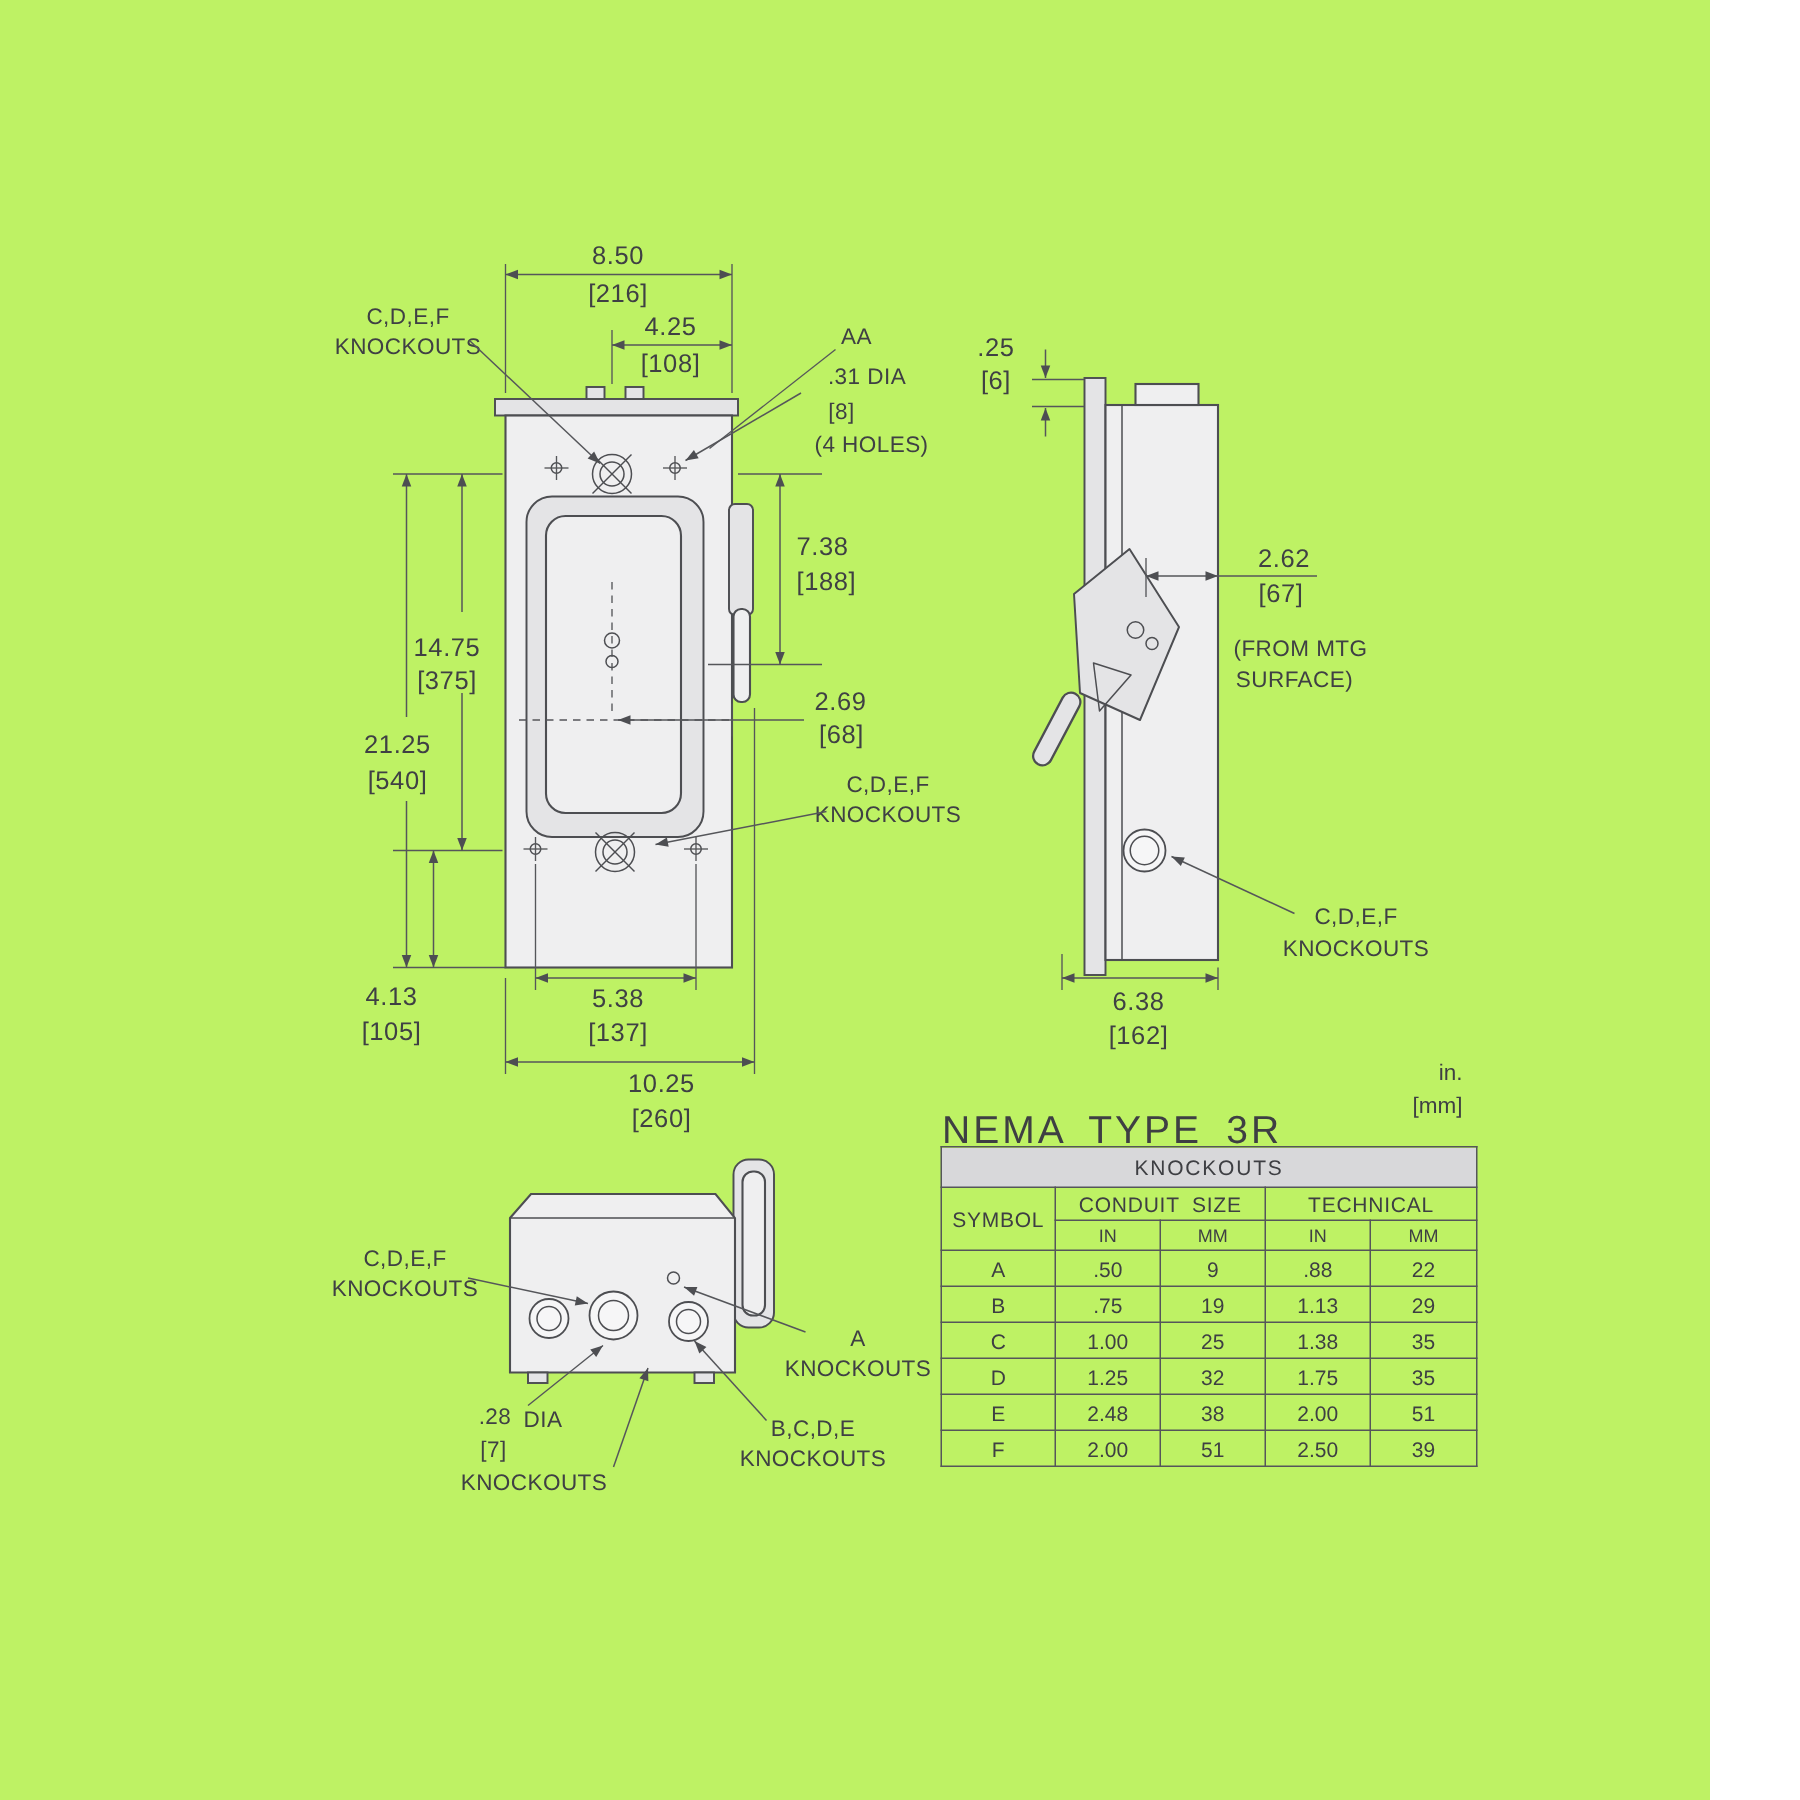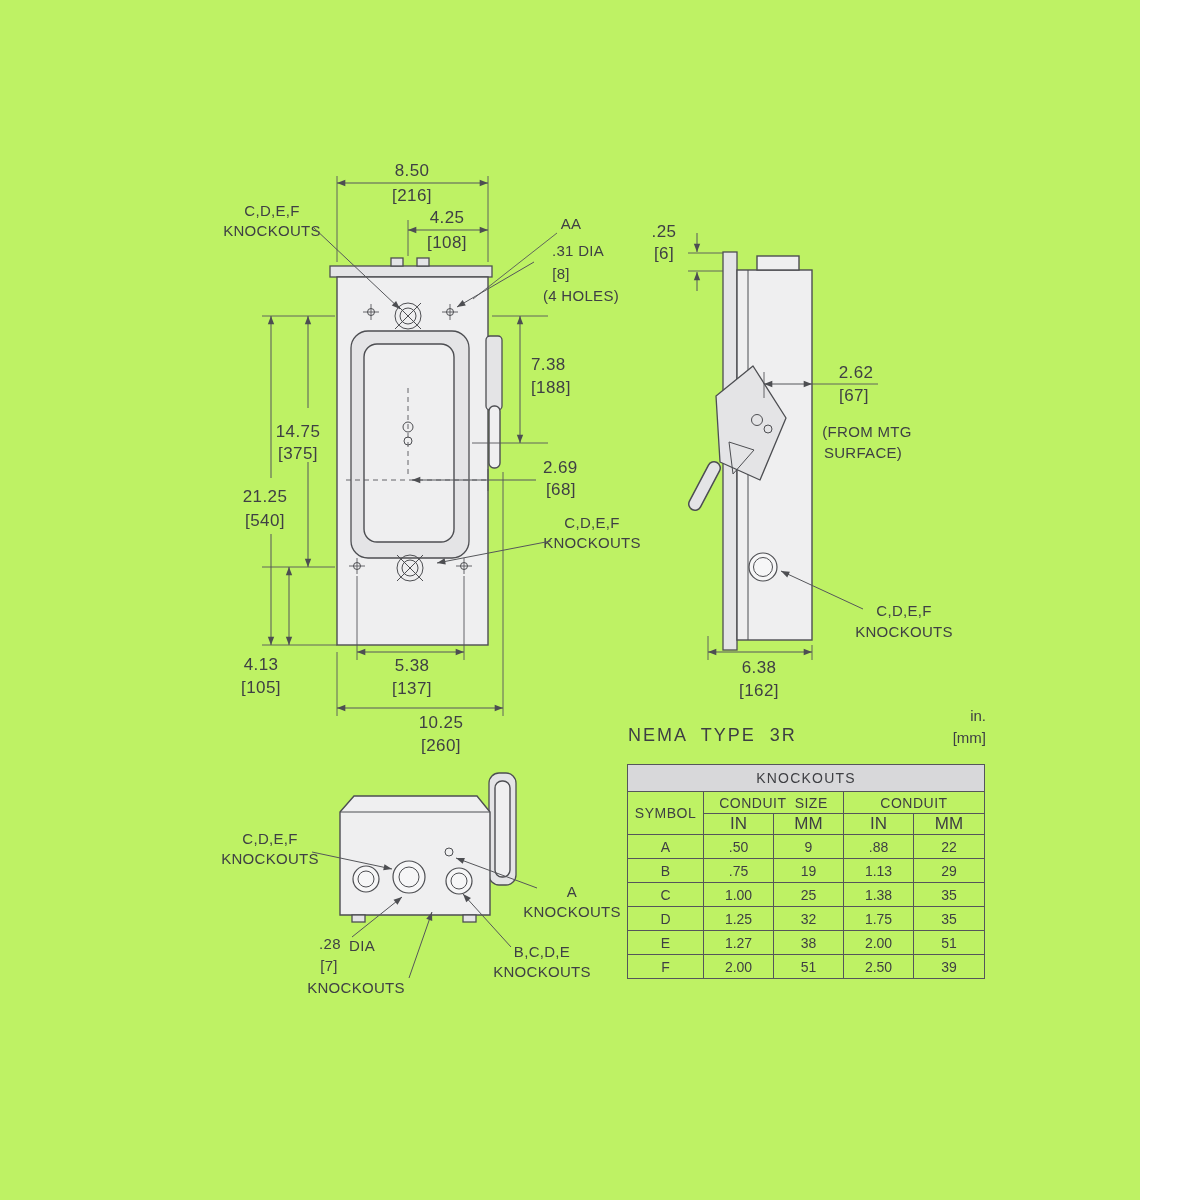--- a/index.html
+++ b/index.html
@@ -11,31 +11,31 @@
   .tl { font-size:15px; text-anchor:middle; letter-spacing:0.3px; }
   .ta { text-anchor:start; }
   .s2  { fill:none; stroke:#4d4e52; stroke-width:1; }
   .dim { fill:none; stroke:#55565a; stroke-width:1; }
   .ext { fill:none; stroke:#55565a; stroke-width:0.9; }
   .fillA { fill:#efeff0; stroke:#4d4e52; stroke-width:1.4; }
   .fillB { fill:#e4e4e6; stroke:#4d4e52; stroke-width:1.3; }
   .fillC { fill:#f6f6f7; stroke:#4d4e52; stroke-width:1.2; }
 
   .tbl-wrap { position:absolute; left:627px; top:703px; width:360px; height:300px; }
-  .nema-title { position:absolute; left:1px; top:22px; font-size:18px; letter-spacing:2px;
+  .nema-title { position:absolute; left:1px; top:35px; font-size:26px; letter-spacing:2px;
                 word-spacing:7px; color:#3e3f43; }
-  .units { position:absolute; right:1px; top:2px; text-align:right; font-size:15px;
+  .units { position:absolute; right:12px; top:2px; text-align:right; font-size:15px;
            line-height:22px; color:#3e3f43; }
   table.ko { position:absolute; left:0; top:61px; width:357px; border-collapse:collapse;
              table-layout:fixed; font-size:14px; color:#3e3f43; }
   .ko th, .ko td { border:1px solid #55565a; text-align:center; padding:0; height:23px;
                    font-weight:normal; overflow:hidden; }
   .ko th.main { background:#d8d8da; height:26px; letter-spacing:1.2px; font-size:14px; }
   .ko thead tr:nth-child(2) th { height:21px; letter-spacing:0.5px; word-spacing:4px; }
-  .ko thead tr:nth-child(3) th { height:19px; font-size:17px; }
+  .ko thead tr:nth-child(3) th { height:19px; font-size:12px; }
   .footer { position:absolute; left:243px; top:1004px; font-size:11.5px; line-height:20px;
             letter-spacing:0.4px; color:#3f4044; }
 </style>
 </head>
 <body>
 
 <div id="page">
 
 <svg width="1200" height="1200" viewBox="0 0 1200 1200">
   <defs>
@@ -269,21 +269,21 @@
         <col style="width:70px">
           <col style="width:71px">
       </colgroup>
       <thead>
         <tr>
           <th colspan="5" class="main">KNOCKOUTS</th>
         </tr>
         <tr>
           <th rowspan="2">SYMBOL</th>
           <th colspan="2">CONDUIT SIZE</th>
-          <th colspan="2">CONDUIT</th>
+          <th colspan="2">TECHNICAL</th>
         </tr>
         <tr>
           <th>IN</th>
           <th>MM</th>
           <th>IN</th>
           <th>MM</th>
         </tr>
       </thead>
       <tbody>
           <tr>
@@ -309,21 +309,21 @@
           </tr>
           <tr>
             <td>D</td>
             <td>1.25</td>
             <td>32</td>
             <td>1.75</td>
             <td>35</td>
           </tr>
           <tr>
             <td>E</td>
-            <td>1.27</td>
+            <td>2.48</td>
             <td>38</td>
             <td>2.00</td>
             <td>51</td>
           </tr>
           <tr>
             <td>F</td>
             <td>2.00</td>
             <td>51</td>
             <td>2.50</td>
             <td>39</td>

